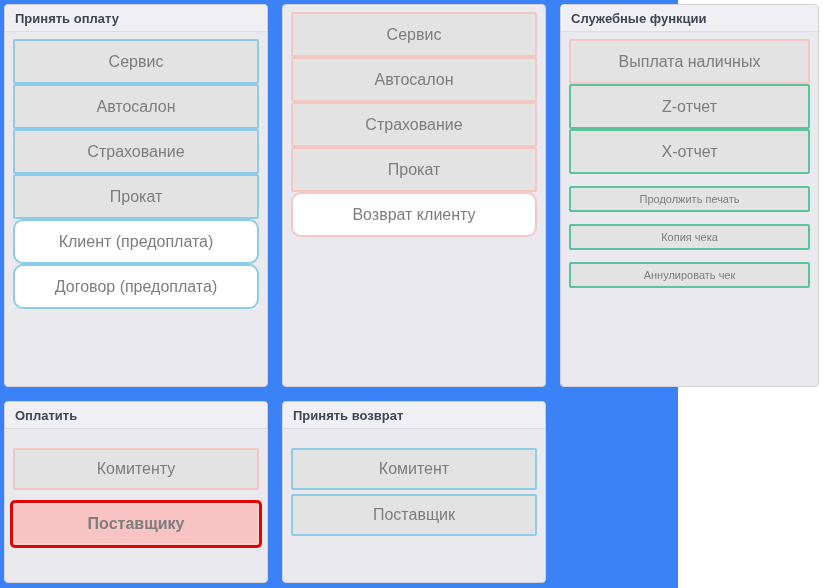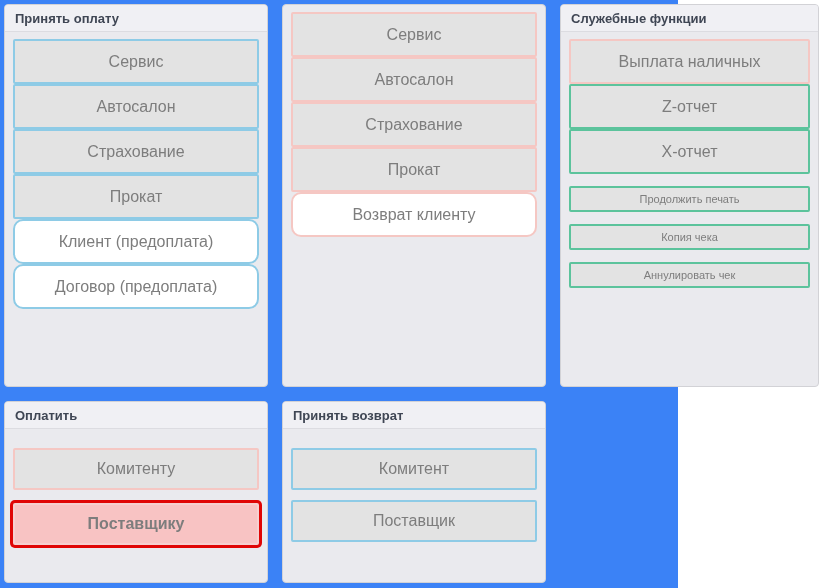--- a/index.html
+++ b/index.html
@@ -55,21 +55,21 @@
     color: #7d7d7d;
     text-align: center;
     cursor: pointer;
     padding: 0;
   }
   .btn:first-child { margin-top: 0; }
 
   .btn.small { height: 26px; margin-top: 12px; font-size: 11px; }
 
   
-  .panel.compact .btn { height: 42px; margin-top: 10px; }
+  .panel.compact .btn { height: 42px; margin-top: 4px; }
   .panel.compact .btn:first-child { margin-top: 12px; }
 
   .border-blue  { border-color: #8ecbe6; }
   .border-pink  { border-color: #f5c7c3; }
   .border-green { border-color: #5cc39c; }
 
   .bg-white { background: #ffffff; border-radius: 10px; }
   .bg-pink  { background: #f8c3c3; }
 
   .highlight {

